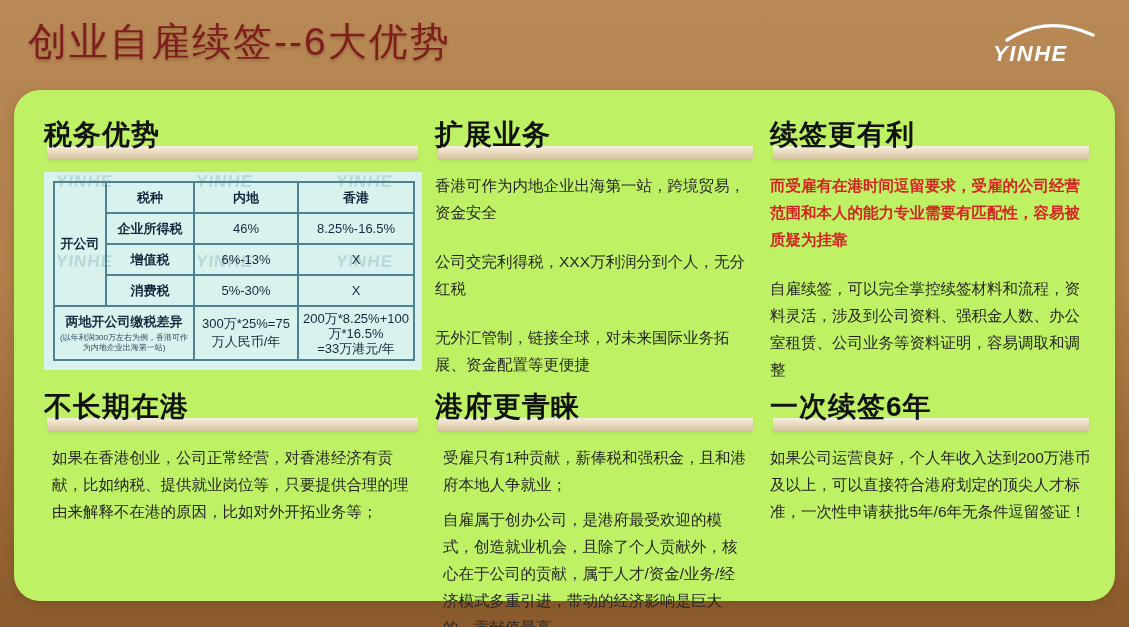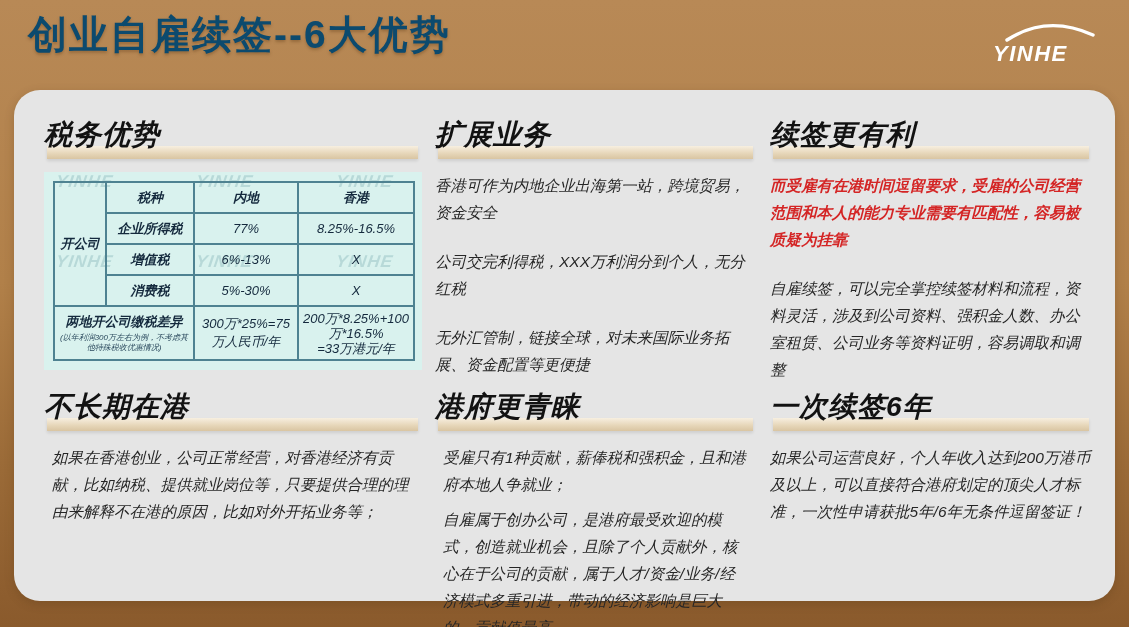--- a/index.html
+++ b/index.html
@@ -2,30 +2,29 @@
 <html><head>
 <meta charset="utf-8">
 <style>
   html,body{margin:0;padding:0;}
   body{
     width:1129px;height:627px;position:relative;overflow:hidden;
     font-family:"Liberation Sans","DejaVu Sans",sans-serif;
     background:linear-gradient(180deg,#b88956 0%,#b18049 45%,#9a6a37 75%,#8a5a2c 100%);
   }
   .slide-title{
-    position:absolute;left:28px;top:8px;
-    font-size:39px;font-weight:700;color:#0c4a6e;letter-spacing:2px;
+    position:absolute;left:28px;top:15px;
+    font-size:39px;font-weight:400;color:#7f1d1d;letter-spacing:2px;
     text-shadow:0 2px 3px rgba(90,55,20,.35);
   }
   .logo{position:absolute;right:30px;top:20px;width:108px;height:48px;}
   .card{
     position:absolute;left:14px;top:90px;width:1101px;height:511px;
-    background:#e5e5e5;border-radius:26px;
+    background:#bef264;border-radius:26px;
     box-shadow:0 3px 10px rgba(80,50,20,.25);
-    font-style:italic;
   }
   .grid{
     position:absolute;left:0;top:0;right:0;bottom:0;
     padding:26px 22px 16px 30px;box-sizing:border-box;
     display:grid;grid-template-columns:378px 322px 1fr;
     column-gap:13px;grid-template-rows:272px auto;
   }
   .section{position:relative;}
   .sec-title{position:relative;height:46px;margin-bottom:10px;}
   .sec-title .bar{
@@ -95,37 +94,37 @@
             </colgroup>
           <tbody>
               <tr>
             <td rowspan="4" class="hd">开公司</td>
             <td class="hd">税种</td>
             <td class="hd">内地</td>
             <td class="hd">香港</td>
           </tr>
           <tr>
             <td class="hd">企业所得税</td>
-            <td>77%</td>
+            <td>46%</td>
             <td>8.25%-16.5%</td>
           </tr>
           <tr>
             <td class="hd">增值税</td>
             <td>6%-13%</td>
             <td>X</td>
           </tr>
           <tr>
             <td class="hd">消费税</td>
             <td>5%-30%</td>
             <td>X</td>
           </tr>
           <tr>
             <td colspan="2" class="sum-label">
               <div class="sum-title">两地开公司缴税差异</div>
-              <div class="sum-note">(以年利润300万左右为例，不考虑其他特殊税收优惠情况)</div>
+              <div class="sum-note">(以年利润300万左右为例，香港可作为内地企业出海第一站)</div>
             </td>
             <td>300万*25%=75万人民币/年</td>
             <td class="hk-sum">
               <div>200万*8.25%+100万*16.5%</div>
               <div>=33万港元/年</div>
             </td>
           </tr>
         </tbody>
           </table>
       </div>

